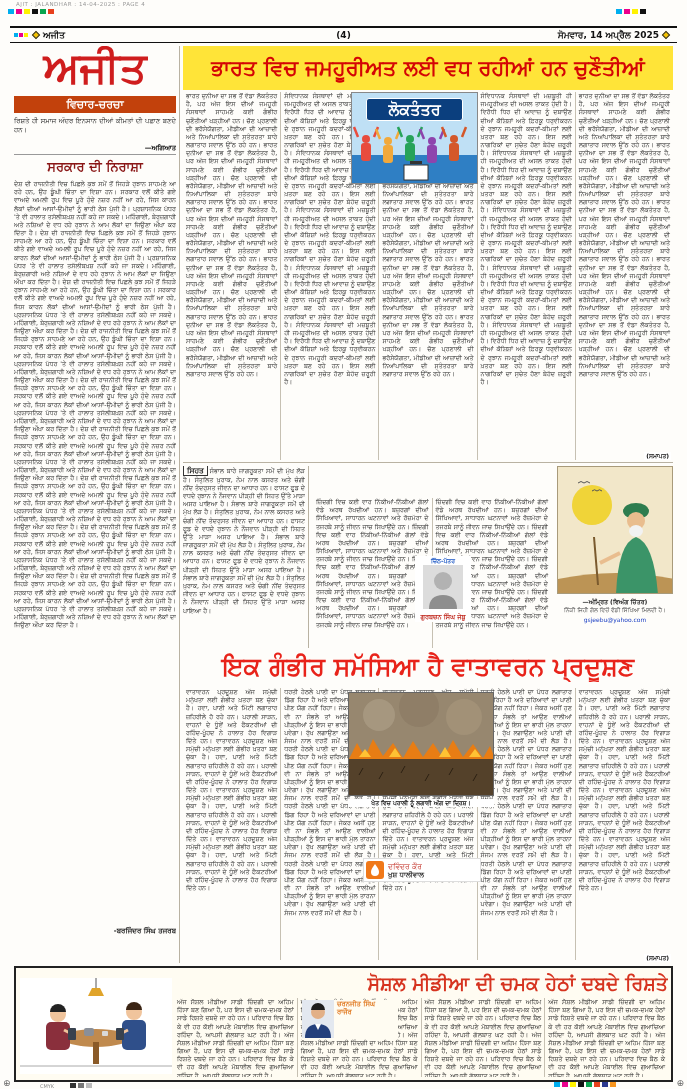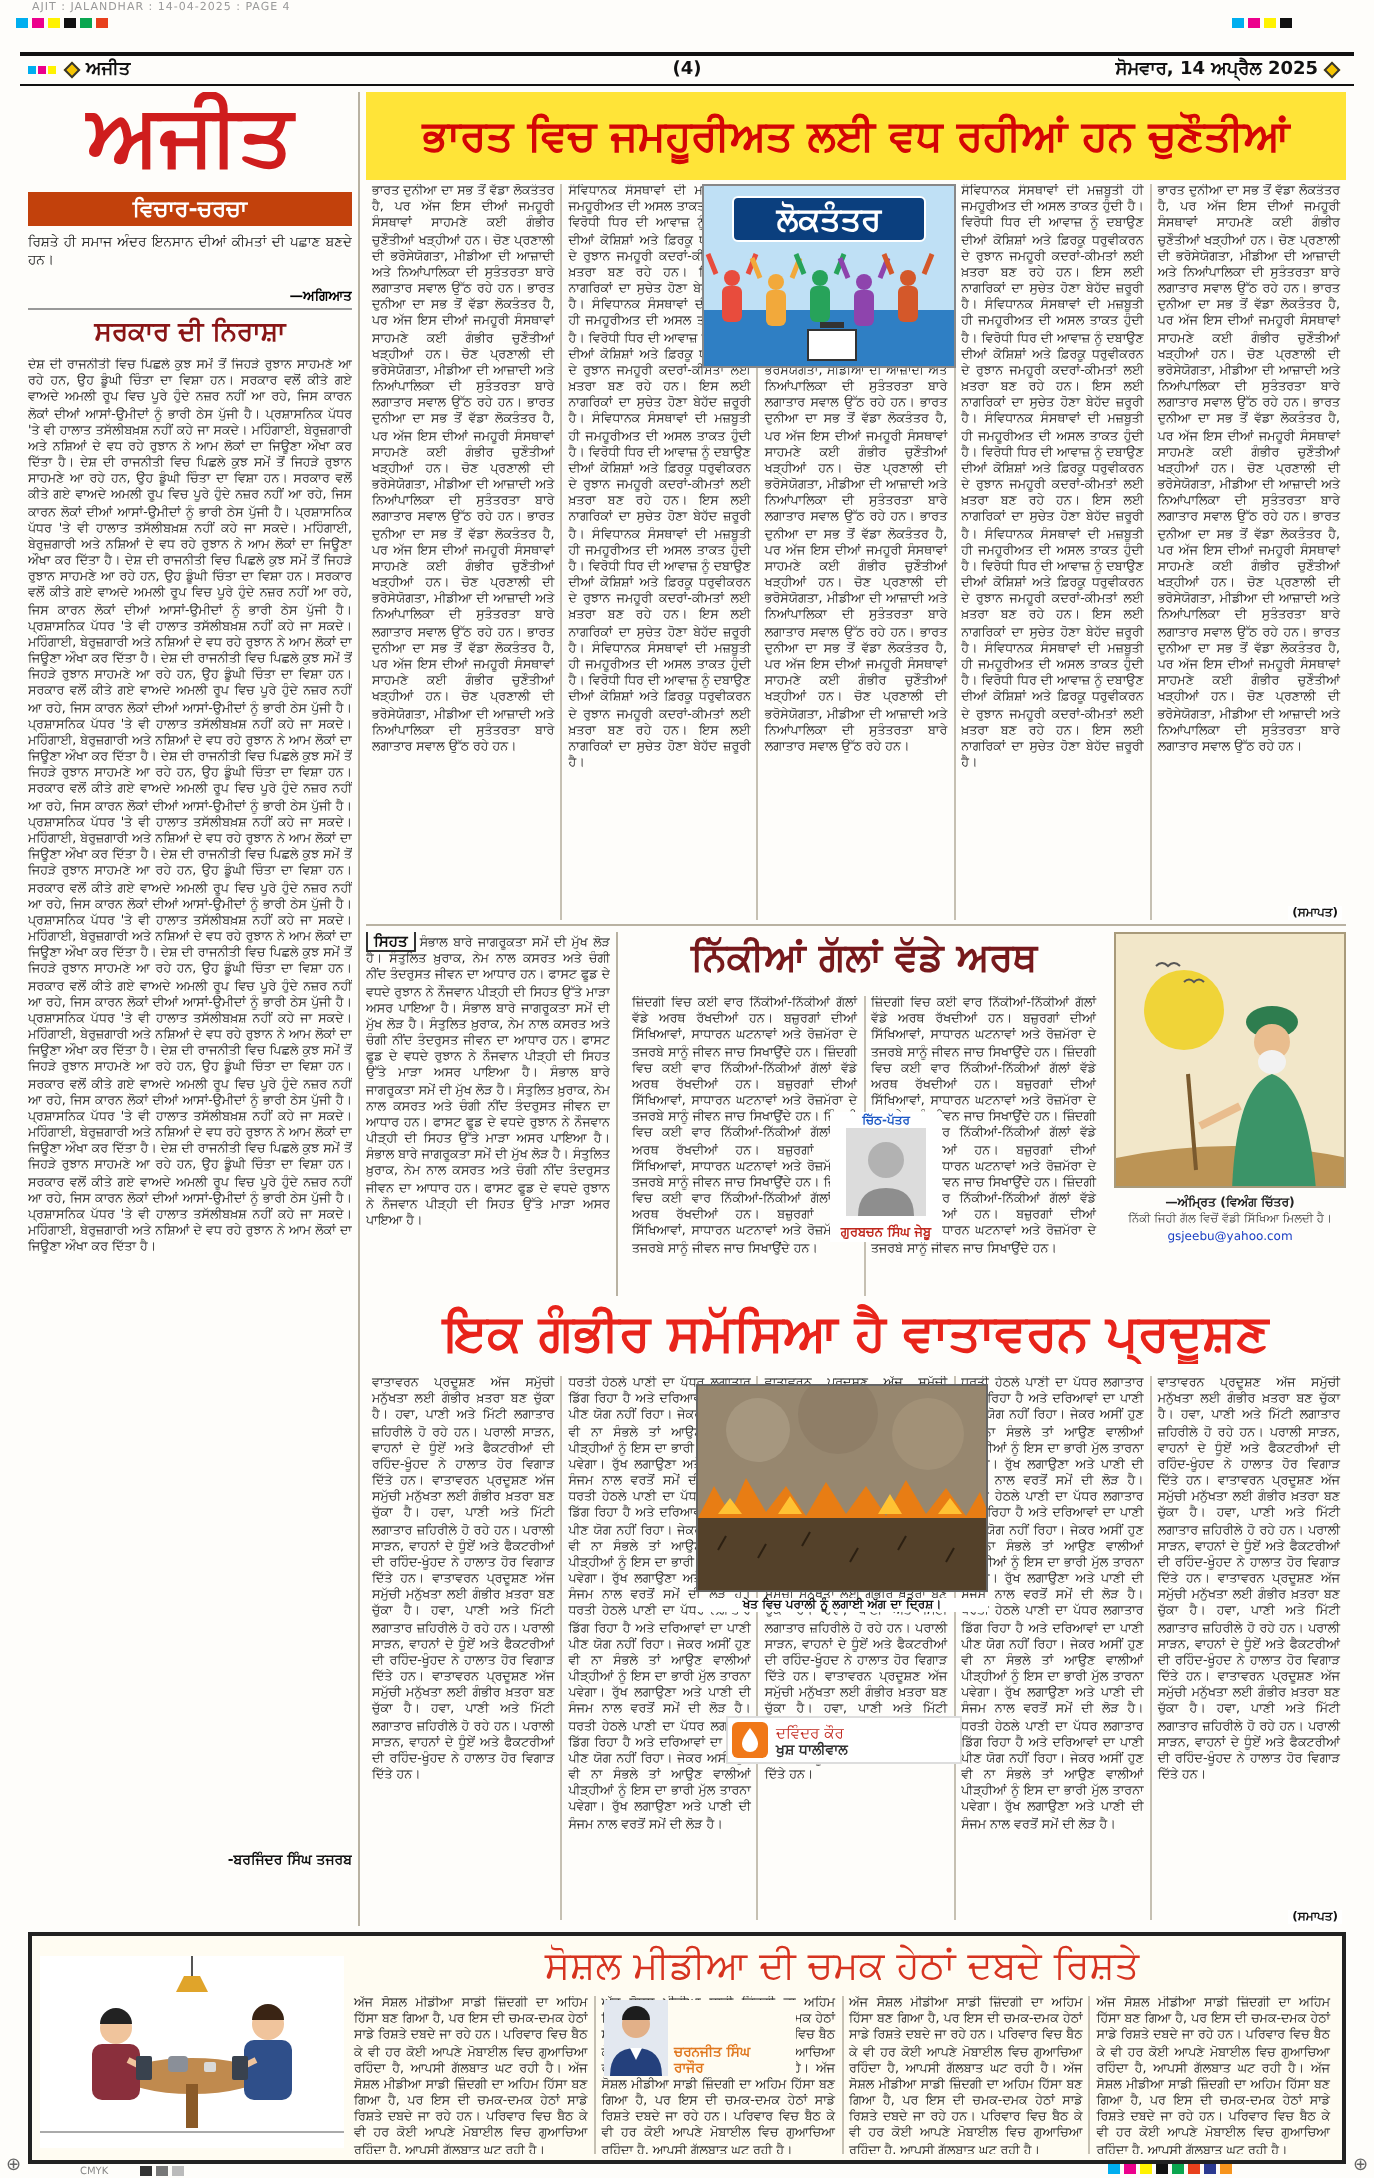--- a/index.html
+++ b/index.html
@@ -51,23 +51,23 @@
   .env{position:absolute;left:183px;top:652px;width:490px;height:310px}
   .env-headline{position:absolute;left:0;top:0;width:100%;text-align:center;font-size:25px;font-weight:bold;color:#e8231a;white-space:nowrap;overflow:hidden}
   .env-cols{position:absolute;left:0;top:36px;width:490px;height:272px}
   .env-photo{position:absolute;left:165px;top:40px;width:146px;height:104px;border:1px solid #666;overflow:hidden}
   .env-photo-cap{position:absolute;left:165px;top:147px;width:146px;font-size:6px;font-weight:bold;text-align:center;background:#fff;color:#111}
   .env-author{position:absolute;left:180px;top:206px;width:118px;background:#fff;display:flex;gap:4px;align-items:center;padding:2px;border:1px solid #ddd}
   .ea-name1{font-size:7.5px;font-weight:normal;color:#c0281e;line-height:1.2}
   .ea-name2{font-size:7px;font-weight:bold;color:#333}
   .bottom-box{position:absolute;left:14px;top:966px;width:659px;height:116px;border:2px solid #222;background:#fffcf2}
   .cartoon{position:absolute;left:4px;top:10px;width:152px;height:96px;overflow:hidden}
-  .bb-headline{position:absolute;left:158px;top:4px;width:494px;text-align:center;font-size:19px;font-weight:normal;color:#d6331f;white-space:nowrap;overflow:hidden}
+  .bb-headline{position:absolute;left:158px;top:4px;width:494px;text-align:right;font-size:19px;font-weight:bold;color:#d6331f;white-space:nowrap;overflow:hidden}
   .bb-cols{position:absolute;left:158px;top:30px;width:494px;height:79px}
-  .bb-author{position:absolute;left:286px;top:32px;width:96px;background:#fffcf2;display:flex;gap:3px;align-items:flex-end}
+  .bb-author{position:absolute;left:286px;top:32px;width:96px;background:#fffcf2;display:flex;gap:3px;align-items:flex-start}
   .bba-names{display:flex;flex-direction:column}
   .bba-name{font-size:6.8px;font-weight:bold;color:#e07820;line-height:1.2}
   .strip{position:absolute;display:flex;gap:1px}
   .print-info{position:absolute;left:16px;top:1px;font-size:5.5px;color:#999;letter-spacing:.5px}
   .regmark{position:absolute;font-size:9px;color:#666;line-height:1}
   .bottom-text{position:absolute;left:40px;top:1083px;font-size:5px;color:#888}
 </style>
 </head>
 <body>
 
@@ -162,21 +162,20 @@
     </div>
   </section>
   <div class="h-rule" style="left:183px;top:462px;width:490px"></div>
 
   <div class="letters body-text">
     <span class="lead-word">ਸਿਹਤ</span><span>ਸੰਭਾਲ ਬਾਰੇ ਜਾਗਰੂਕਤਾ ਸਮੇਂ ਦੀ ਮੁੱਖ ਲੋੜ ਹੈ। ਸੰਤੁਲਿਤ ਖ਼ੁਰਾਕ, ਨੇਮ ਨਾਲ ਕਸਰਤ ਅਤੇ ਚੰਗੀ ਨੀਂਦ ਤੰਦਰੁਸਤ ਜੀਵਨ ਦਾ ਆਧਾਰ ਹਨ। ਫਾਸਟ ਫੂਡ ਦੇ ਵਧਦੇ ਰੁਝਾਨ ਨੇ ਨੌਜਵਾਨ ਪੀੜ੍ਹੀ ਦੀ ਸਿਹਤ ਉੱਤੇ ਮਾੜਾ ਅਸਰ ਪਾਇਆ ਹੈ। ਸੰਭਾਲ ਬਾਰੇ ਜਾਗਰੂਕਤਾ ਸਮੇਂ ਦੀ ਮੁੱਖ ਲੋੜ ਹੈ। ਸੰਤੁਲਿਤ ਖ਼ੁਰਾਕ, ਨੇਮ ਨਾਲ ਕਸਰਤ ਅਤੇ ਚੰਗੀ ਨੀਂਦ ਤੰਦਰੁਸਤ ਜੀਵਨ ਦਾ ਆਧਾਰ ਹਨ। ਫਾਸਟ ਫੂਡ ਦੇ ਵਧਦੇ ਰੁਝਾਨ ਨੇ ਨੌਜਵਾਨ ਪੀੜ੍ਹੀ ਦੀ ਸਿਹਤ ਉੱਤੇ ਮਾੜਾ ਅਸਰ ਪਾਇਆ ਹੈ। ਸੰਭਾਲ ਬਾਰੇ ਜਾਗਰੂਕਤਾ ਸਮੇਂ ਦੀ ਮੁੱਖ ਲੋੜ ਹੈ। ਸੰਤੁਲਿਤ ਖ਼ੁਰਾਕ, ਨੇਮ ਨਾਲ ਕਸਰਤ ਅਤੇ ਚੰਗੀ ਨੀਂਦ ਤੰਦਰੁਸਤ ਜੀਵਨ ਦਾ ਆਧਾਰ ਹਨ। ਫਾਸਟ ਫੂਡ ਦੇ ਵਧਦੇ ਰੁਝਾਨ ਨੇ ਨੌਜਵਾਨ ਪੀੜ੍ਹੀ ਦੀ ਸਿਹਤ ਉੱਤੇ ਮਾੜਾ ਅਸਰ ਪਾਇਆ ਹੈ। ਸੰਭਾਲ ਬਾਰੇ ਜਾਗਰੂਕਤਾ ਸਮੇਂ ਦੀ ਮੁੱਖ ਲੋੜ ਹੈ। ਸੰਤੁਲਿਤ ਖ਼ੁਰਾਕ, ਨੇਮ ਨਾਲ ਕਸਰਤ ਅਤੇ ਚੰਗੀ ਨੀਂਦ ਤੰਦਰੁਸਤ ਜੀਵਨ ਦਾ ਆਧਾਰ ਹਨ। ਫਾਸਟ ਫੂਡ ਦੇ ਵਧਦੇ ਰੁਝਾਨ ਨੇ ਨੌਜਵਾਨ ਪੀੜ੍ਹੀ ਦੀ ਸਿਹਤ ਉੱਤੇ ਮਾੜਾ ਅਸਰ ਪਾਇਆ ਹੈ।</span>
   </div>
   <div class="v-rule" style="left:308px;top:466px;height:182px"></div>
 
   <section class="mid">
-    <h2 class="mid-headline">ਨਿੱਕੀਆਂ ਗੱਲਾਂ ਵੱਡੇ ਅਰਥ</h2>
     <div class="mid-cols">
       <div class="cols">
         <div class="col body-text">ਜ਼ਿੰਦਗੀ ਵਿਚ ਕਈ ਵਾਰ ਨਿੱਕੀਆਂ-ਨਿੱਕੀਆਂ ਗੱਲਾਂ ਵੱਡੇ ਅਰਥ ਰੱਖਦੀਆਂ ਹਨ। ਬਜ਼ੁਰਗਾਂ ਦੀਆਂ ਸਿੱਖਿਆਵਾਂ, ਸਾਧਾਰਨ ਘਟਨਾਵਾਂ ਅਤੇ ਰੋਜ਼ਮੱਰਾ ਦੇ ਤਜਰਬੇ ਸਾਨੂੰ ਜੀਵਨ ਜਾਚ ਸਿਖਾਉਂਦੇ ਹਨ। ਜ਼ਿੰਦਗੀ ਵਿਚ ਕਈ ਵਾਰ ਨਿੱਕੀਆਂ-ਨਿੱਕੀਆਂ ਗੱਲਾਂ ਵੱਡੇ ਅਰਥ ਰੱਖਦੀਆਂ ਹਨ। ਬਜ਼ੁਰਗਾਂ ਦੀਆਂ ਸਿੱਖਿਆਵਾਂ, ਸਾਧਾਰਨ ਘਟਨਾਵਾਂ ਅਤੇ ਰੋਜ਼ਮੱਰਾ ਦੇ ਤਜਰਬੇ ਸਾਨੂੰ ਜੀਵਨ ਜਾਚ ਸਿਖਾਉਂਦੇ ਹਨ। ਜ਼ਿੰਦਗੀ ਵਿਚ ਕਈ ਵਾਰ ਨਿੱਕੀਆਂ-ਨਿੱਕੀਆਂ ਗੱਲਾਂ ਵੱਡੇ ਅਰਥ ਰੱਖਦੀਆਂ ਹਨ। ਬਜ਼ੁਰਗਾਂ ਦੀਆਂ ਸਿੱਖਿਆਵਾਂ, ਸਾਧਾਰਨ ਘਟਨਾਵਾਂ ਅਤੇ ਰੋਜ਼ਮੱਰਾ ਦੇ ਤਜਰਬੇ ਸਾਨੂੰ ਜੀਵਨ ਜਾਚ ਸਿਖਾਉਂਦੇ ਹਨ। ਜ਼ਿੰਦਗੀ ਵਿਚ ਕਈ ਵਾਰ ਨਿੱਕੀਆਂ-ਨਿੱਕੀਆਂ ਗੱਲਾਂ ਵੱਡੇ ਅਰਥ ਰੱਖਦੀਆਂ ਹਨ। ਬਜ਼ੁਰਗਾਂ ਦੀਆਂ ਸਿੱਖਿਆਵਾਂ, ਸਾਧਾਰਨ ਘਟਨਾਵਾਂ ਅਤੇ ਰੋਜ਼ਮੱਰਾ ਦੇ ਤਜਰਬੇ ਸਾਨੂੰ ਜੀਵਨ ਜਾਚ ਸਿਖਾਉਂਦੇ ਹਨ।</div>
         <div class="col body-text">ਜ਼ਿੰਦਗੀ ਵਿਚ ਕਈ ਵਾਰ ਨਿੱਕੀਆਂ-ਨਿੱਕੀਆਂ ਗੱਲਾਂ ਵੱਡੇ ਅਰਥ ਰੱਖਦੀਆਂ ਹਨ। ਬਜ਼ੁਰਗਾਂ ਦੀਆਂ ਸਿੱਖਿਆਵਾਂ, ਸਾਧਾਰਨ ਘਟਨਾਵਾਂ ਅਤੇ ਰੋਜ਼ਮੱਰਾ ਦੇ ਤਜਰਬੇ ਸਾਨੂੰ ਜੀਵਨ ਜਾਚ ਸਿਖਾਉਂਦੇ ਹਨ। ਜ਼ਿੰਦਗੀ ਵਿਚ ਕਈ ਵਾਰ ਨਿੱਕੀਆਂ-ਨਿੱਕੀਆਂ ਗੱਲਾਂ ਵੱਡੇ ਅਰਥ ਰੱਖਦੀਆਂ ਹਨ। ਬਜ਼ੁਰਗਾਂ ਦੀਆਂ ਸਿੱਖਿਆਵਾਂ, ਸਾਧਾਰਨ ਘਟਨਾਵਾਂ ਅਤੇ ਰੋਜ਼ਮੱਰਾ ਦੇ ਤਜਰਬੇ ਸਾਨੂੰ ਜੀਵਨ ਜਾਚ ਸਿਖਾਉਂਦੇ ਹਨ। ਜ਼ਿੰਦਗੀ ਵਿਚ ਕਈ ਵਾਰ ਨਿੱਕੀਆਂ-ਨਿੱਕੀਆਂ ਗੱਲਾਂ ਵੱਡੇ ਅਰਥ ਰੱਖਦੀਆਂ ਹਨ। ਬਜ਼ੁਰਗਾਂ ਦੀਆਂ ਸਿੱਖਿਆਵਾਂ, ਸਾਧਾਰਨ ਘਟਨਾਵਾਂ ਅਤੇ ਰੋਜ਼ਮੱਰਾ ਦੇ ਤਜਰਬੇ ਸਾਨੂੰ ਜੀਵਨ ਜਾਚ ਸਿਖਾਉਂਦੇ ਹਨ। ਜ਼ਿੰਦਗੀ ਵਿਚ ਕਈ ਵਾਰ ਨਿੱਕੀਆਂ-ਨਿੱਕੀਆਂ ਗੱਲਾਂ ਵੱਡੇ ਅਰਥ ਰੱਖਦੀਆਂ ਹਨ। ਬਜ਼ੁਰਗਾਂ ਦੀਆਂ ਸਿੱਖਿਆਵਾਂ, ਸਾਧਾਰਨ ਘਟਨਾਵਾਂ ਅਤੇ ਰੋਜ਼ਮੱਰਾ ਦੇ ਤਜਰਬੇ ਸਾਨੂੰ ਜੀਵਨ ਜਾਚ ਸਿਖਾਉਂਦੇ ਹਨ।</div>
       </div>
     </div>
     <div class="mid-author">
       <div class="ma-label">ਚਿੱਠ-ਪੱਤਰ</div>
       <svg viewBox="0 0 40 44" width="40" height="44">
         <rect width="40" height="44" fill="#dcdcdc"></rect>

